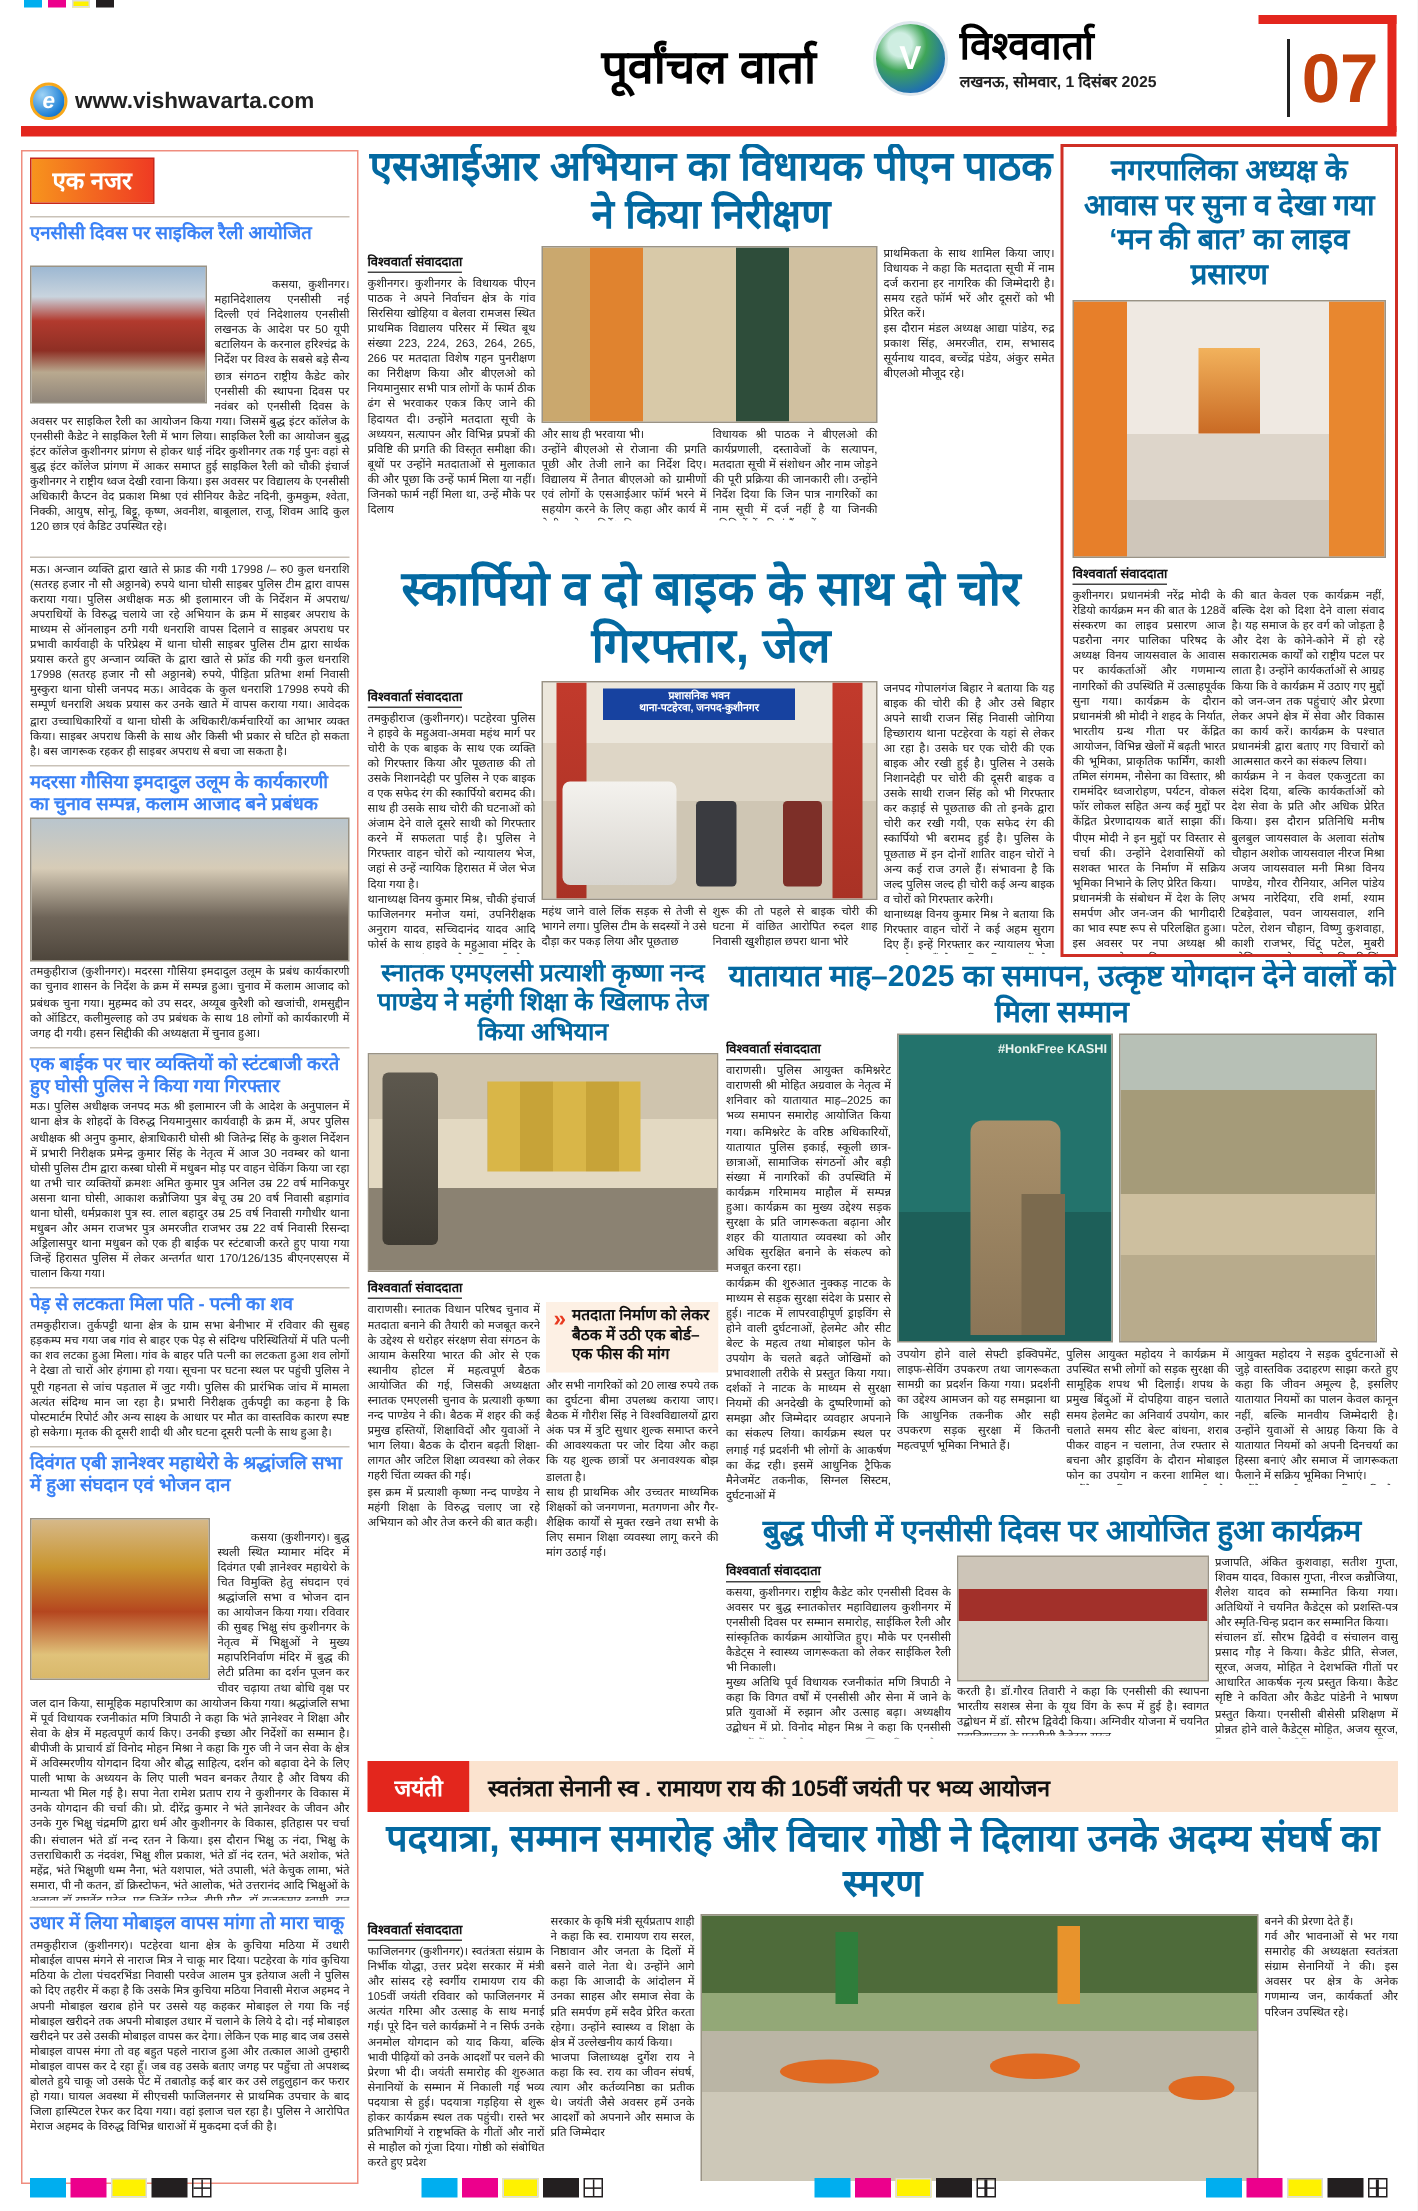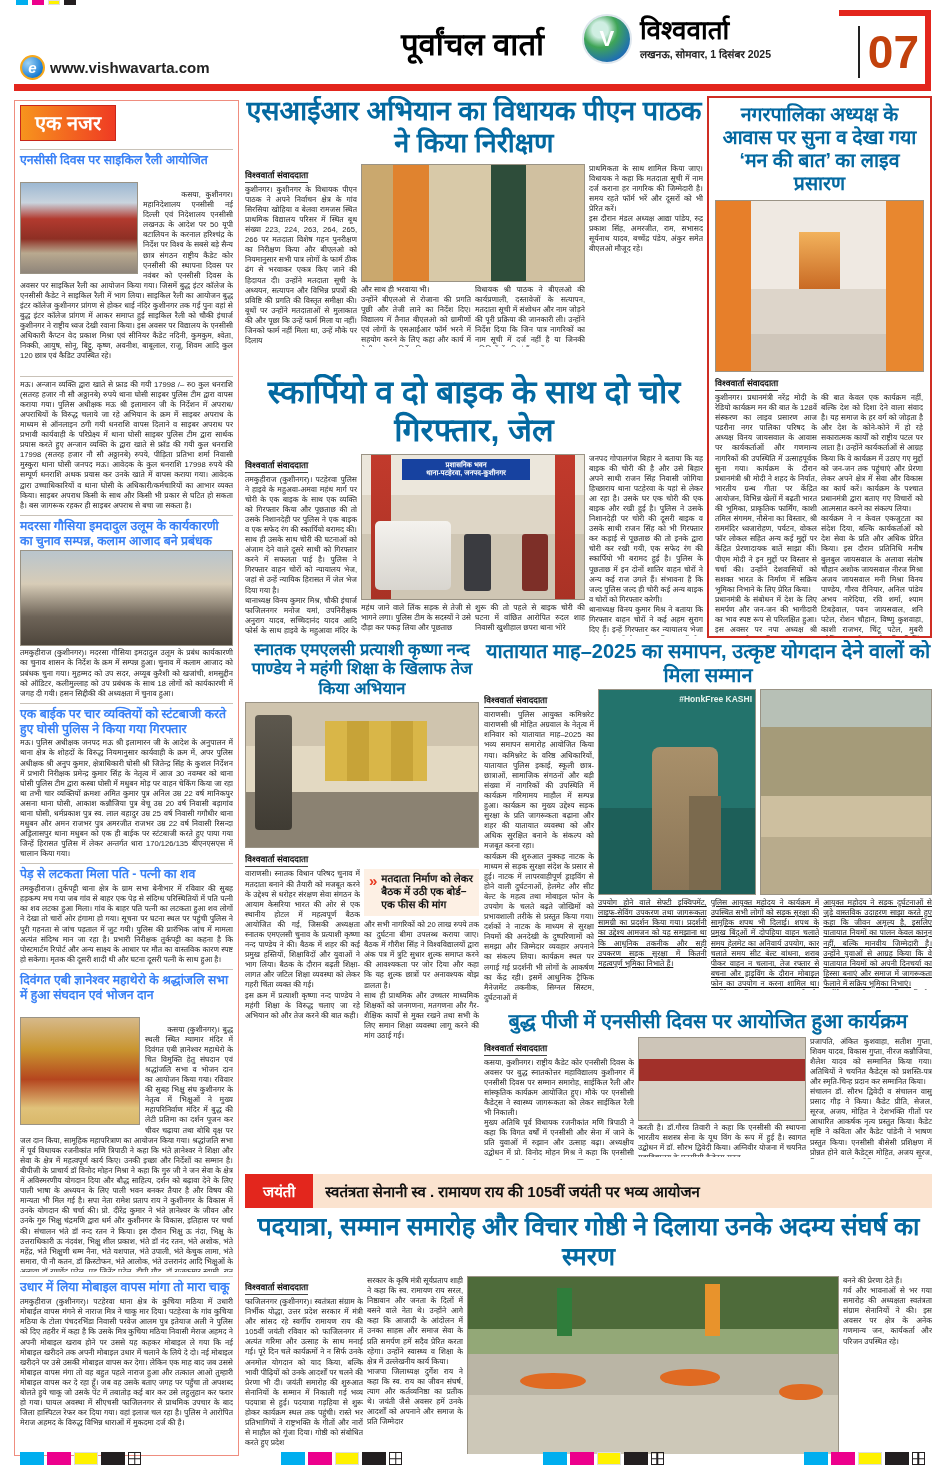--- a/index.html
+++ b/index.html
@@ -30,21 +30,21 @@
   
   .hl{font-weight:bold;color:#0369a1;line-height:1.18;text-align:center;}
   .bodytext{font-size:7.6px;line-height:1.33;text-align:justify;color:#1c1c1c;white-space:pre-wrap;overflow:hidden;}
   .byline{font-weight:bold;font-size:8.6px;border-bottom:1px solid #444;display:inline-block;padding-bottom:1px;margin:1px 0 2px;}
   .cols{display:flex;gap:4px;}
   .ph{position:relative;overflow:hidden;background:#cfc8bb;border:1px solid #9a9385;box-sizing:border-box;}
   
   .eknajar{position:absolute;left:14px;top:100px;width:225px;height:1356px;border:1px solid #ef8d7f;
            box-sizing:border-box;padding:4px 5px;overflow:hidden;}
   .eknajar-title{background:linear-gradient(90deg,#f7941d,#ef3b23);color:#fff;font-weight:bold;
-           font-size:20px;padding:3px 14px 4px;display:inline-block;border:1px solid #c8271a;margin-bottom:4px;}
+           font-size:16px;padding:3px 14px 4px;display:inline-block;border:1px solid #c8271a;margin-bottom:4px;}
   .lc-art{border-top:1px solid #c9c2b8;padding-top:3px;margin-top:4px;}
   .lc-art:first-of-type{border-top:none;margin-top:0;}
   .lc-hl{font-weight:bold;font-size:12.3px;line-height:1.2;color:#3b82f6;margin-bottom:2px;}
   .ph-float{float:left;width:118px;height:92px;margin:2px 5px 2px 0;}
   .ph-wide{width:100%;height:96px;margin:2px 0;}
   
   .main-art{position:absolute;left:245px;top:96px;width:458px;height:276px;overflow:hidden;}
   .main-art .hl{font-size:27px;margin-bottom:4px;}
   .mid-sub{display:flex;gap:4px;margin-top:3px;}
   
@@ -260,30 +260,30 @@
   <section class="yatayat">
     <div class="hl">यातायात माह–2025 का समापन, उत्कृष्ट योगदान देने वालों को मिला सम्मान</div>
     <div class="cols">
       <div style="width:110px;">
         <span class="byline">विश्ववार्ता संवाददाता</span>
         <div class="bodytext" style="height:308px">वाराणसी। पुलिस आयुक्त कमिश्नरेट वाराणसी श्री मोहित अग्रवाल के नेतृत्व में शनिवार को यातायात माह–2025 का भव्य समापन समारोह आयोजित किया गया। कमिश्नरेट के वरिष्ठ अधिकारियों, यातायात पुलिस इकाई, स्कूली छात्र-छात्राओं, सामाजिक संगठनों और बड़ी संख्या में नागरिकों की उपस्थिति में कार्यक्रम गरिमामय माहौल में सम्पन्न हुआ। कार्यक्रम का मुख्य उद्देश्य सड़क सुरक्षा के प्रति जागरूकता बढ़ाना और शहर की यातायात व्यवस्था को और अधिक सुरक्षित बनाने के संकल्प को मजबूत करना रहा।
 कार्यक्रम की शुरुआत नुक्कड़ नाटक के माध्यम से सड़क सुरक्षा संदेश के प्रसार से हुई। नाटक में लापरवाहीपूर्ण ड्राइविंग से होने वाली दुर्घटनाओं, हेलमेट और सीट बेल्ट के महत्व तथा मोबाइल फोन के उपयोग के चलते बढ़ते जोखिमों को प्रभावशाली तरीके से प्रस्तुत किया गया। दर्शकों ने नाटक के माध्यम से सुरक्षा नियमों की अनदेखी के दुष्परिणामों को समझा और जिम्मेदार व्यवहार अपनाने का संकल्प लिया। कार्यक्रम स्थल पर लगाई गई प्रदर्शनी भी लोगों के आकर्षण का केंद्र रही। इसमें आधुनिक ट्रैफिक मैनेजमेंट तकनीक, सिग्नल सिस्टम, दुर्घटनाओं में</div>
       </div>
       <div style="width:334px;">
         <div style="display:flex;gap:4px;">
-          <div class="ph" style="width:158px;height:206px;background:linear-gradient(180deg,#23736c 0 58%,#1d5f59 58% 100%);">
+          <div class="ph" style="width:144px;height:206px;background:linear-gradient(180deg,#23736c 0 58%,#1d5f59 58% 100%);">
             <span class="honk-banner">#HonkFree KASHI</span>
             <span style="position:absolute;left:34%;top:28%;width:42%;height:70%;background:linear-gradient(180deg,#a9906a,#8a7557);border-radius:8px 8px 0 0;"></span>
             <span style="position:absolute;left:58%;top:52%;width:20%;height:46%;background:#7b6a4e;"></span>
           </div>
           <div class="ph" style="width:172px;height:206px;background:linear-gradient(180deg,#b7c0b6 0 18%,#a59b79 18% 52%,#cdbf9f 52% 72%,#b8ab8c 72% 100%);">
             <span style="position:absolute;left:4%;top:52%;width:92%;height:30%;background:repeating-linear-gradient(90deg,#8e8ateb 0 6px,#9a9272 6px 12px);opacity:.55;"></span>
           </div>
         </div>
-        <div style="display:flex;gap:4px;margin-top:3px;text-decoration:underline;">
+        <div style="display:flex;gap:4px;margin-top:3px;">
           <div class="bodytext" style="width:110px;height:92px">उपयोग होने वाले सेफ्टी इक्विपमेंट, लाइफ-सेविंग उपकरण तथा जागरूकता सामग्री का प्रदर्शन किया गया। प्रदर्शनी का उद्देश्य आमजन को यह समझाना था कि आधुनिक तकनीक और सही उपकरण सड़क सुरक्षा में कितनी महत्वपूर्ण भूमिका निभाते हैं।</div>
           <div class="bodytext" style="width:110px;height:92px">पुलिस आयुक्त महोदय ने कार्यक्रम में उपस्थित सभी लोगों को सड़क सुरक्षा की सामूहिक शपथ भी दिलाई। शपथ के प्रमुख बिंदुओं में दोपहिया वाहन चलाते समय हेलमेट का अनिवार्य उपयोग, कार चलाते समय सीट बेल्ट बांधना, शराब पीकर वाहन न चलाना, तेज रफ्तार से बचना और ड्राइविंग के दौरान मोबाइल फोन का उपयोग न करना शामिल था। उन्होंने कहा कि सड़क पर सावधानी और अनुशासन ही दुर्घटनाओं को रोकने का सबसे प्रभावी उपाय है।
 यातायात माह के दौरान जागरूकता अभियान चलाने, विभिन्न प्रवर्तन कार्यों और स्कूल-कॉलेज स्तर पर आयोजित प्रतियोगिताओं में सक्रिय योगदान देने वाले को इस अवसर पर सम्मानित किया गया। शहर की यातायात व्यवस्था को सुव्यवस्थित रखने में उत्कृष्ट कार्य करने वाले पुलिसकर्मियों को प्रशस्ति पत्र प्रदान किए गए। यहाँ पोस्टर-मेकिंग, क्विज, पेंटिंग और स्लोगन प्रतियोगिताओं में उम्दा प्रदर्शन करने वाले बच्चों को भी पुरस्कृत किया गया। आयोजन का उद्देश्य बच्चों को ‘सड़क सुरक्षा दूत’ बनाकर भविष्य में समाज को जागरूक करने के लिए प्रेरित करना रहा। अपने प्रेरक संबोधन में पुलिस</div>
           <div class="bodytext" style="width:110px;height:92px">आयुक्त महोदय ने सड़क दुर्घटनाओं से जुड़े वास्तविक उदाहरण साझा करते हुए कहा कि जीवन अमूल्य है, इसलिए यातायात नियमों का पालन केवल कानून नहीं, बल्कि मानवीय जिम्मेदारी है। उन्होंने युवाओं से आग्रह किया कि वे यातायात नियमों को अपनी दिनचर्या का हिस्सा बनाएं और समाज में जागरूकता फैलाने में सक्रिय भूमिका निभाएं।
 उन्होंने यह भी बताया कि कमिश्नरेट वाराणसी में सड़क सुरक्षा सुधार के लिए आधुनिक तकनीक के उपयोग, चौराहों के विकास और सुरक्षा चिन्हों के अद्यतन का कार्य निरंतर जारी है। पुलिस और नागरिकों के संयुक्त प्रयास से शहर की यातायात व्यवस्था को और बेहतर बनाने का लक्ष्य रखा गया है।</div>
         </div>
       </div>
     </div>
   </section>
 

